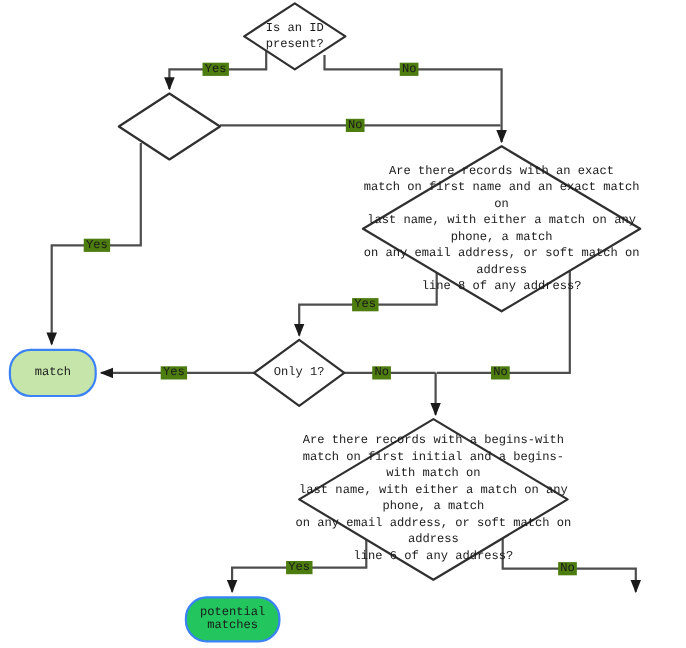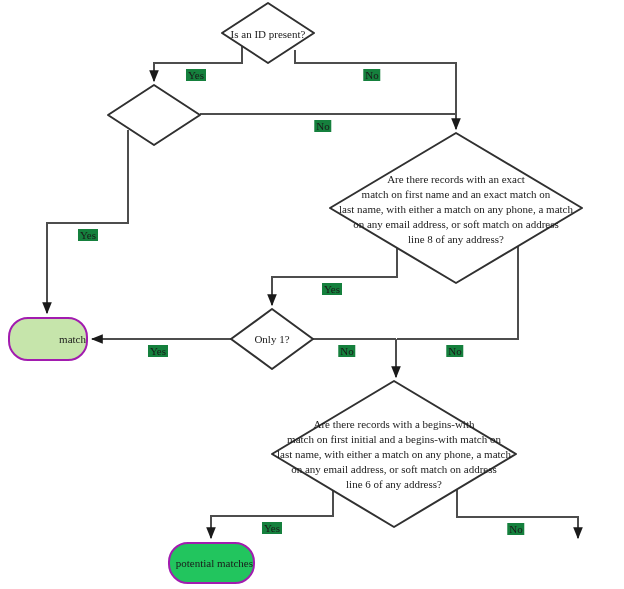--- a/index.html
+++ b/index.html
@@ -1,36 +1,35 @@
 <!DOCTYPE html>
 <html><head>
 <meta charset="utf-8">
 <style>
   html,body{margin:0;padding:0;background:#ffffff;}
   .canvas{
     position:relative;width:624px;height:589px;background:#ffffff;overflow:hidden;
-    font-family:Liberation Serif, serif;color:#1f1f1f;
+    font-family:Liberation Mono, monospace;color:#1f1f1f;
   }
   .wires{position:absolute;left:0;top:0;}
   .wire{fill:none;stroke:#4d4d4d;stroke-width:2;}
   .shape{fill:#ffffff;stroke:#303030;stroke-width:2;stroke-linejoin:round;}
   .node-text{
     position:absolute;transform:translate(-50%,-50%);
     font-size:11px;line-height:15px;text-align:center;white-space:pre-line;
     pointer-events:none;color:#1a1a1a;
   }
   .edge-label{
     position:absolute;transform:translate(-50%,-50%);
-    font-size:11px;line-height:12px;background:#15803d;padding:0 2px;
+    font-size:11px;line-height:12px;background:#4d7c0f;padding:0 2px;
     color:#1a1a1a;
-    margin-top:12px;
   }
   .terminal{
-    position:absolute;border:2px solid #a21caf;border-radius:20px;
-    display:flex;align-items:center;justify-content:flex-end;
+    position:absolute;border:2px solid #3b82f6;border-radius:20px;
+    display:flex;align-items:center;justify-content:center;
     font-size:11px;color:#1a1a1a;box-sizing:border-box;text-align:center;
   }
   .terminal-match{left:8px;top:317px;width:80px;height:44px;background:#c6e5ab;}
   .terminal-potential{left:168px;top:542px;width:87px;height:42px;background:#22c55e;}
   .terminal-nomatch{left:538px;top:542px;width:82px;height:42px;background:#e6e6e6;}
 </style>
 </head>
 <body>
 
 <div class="canvas">

